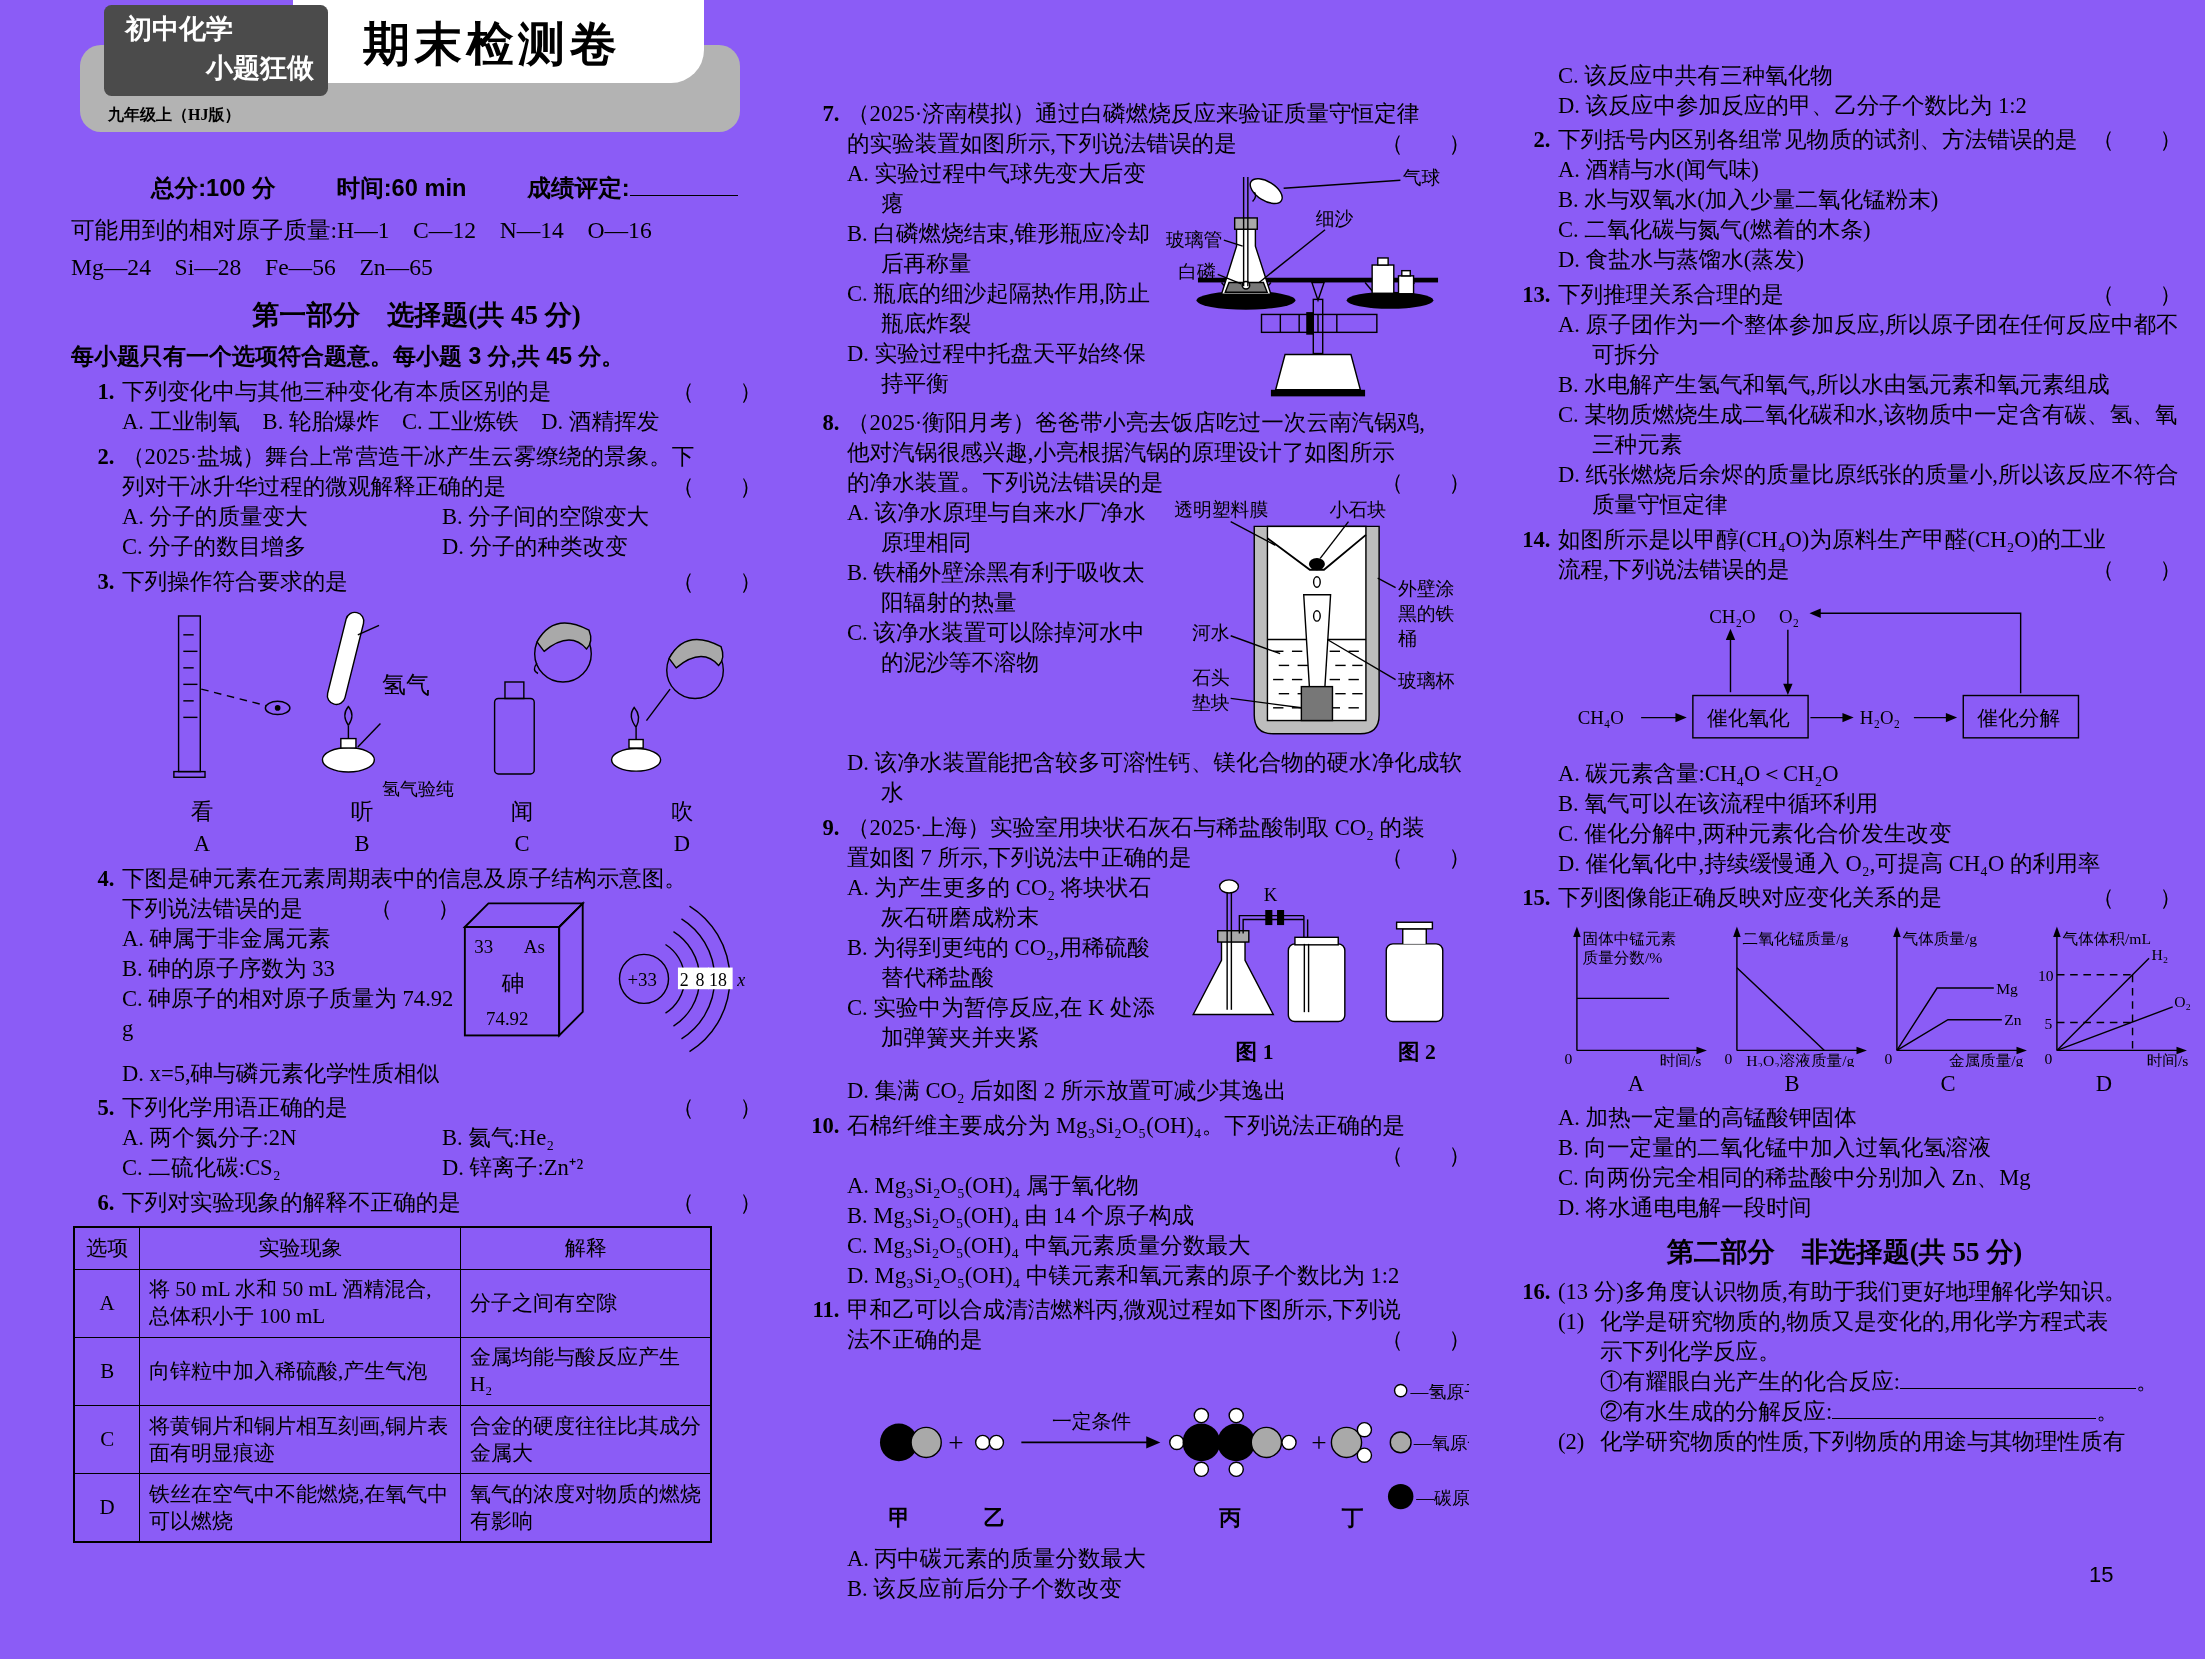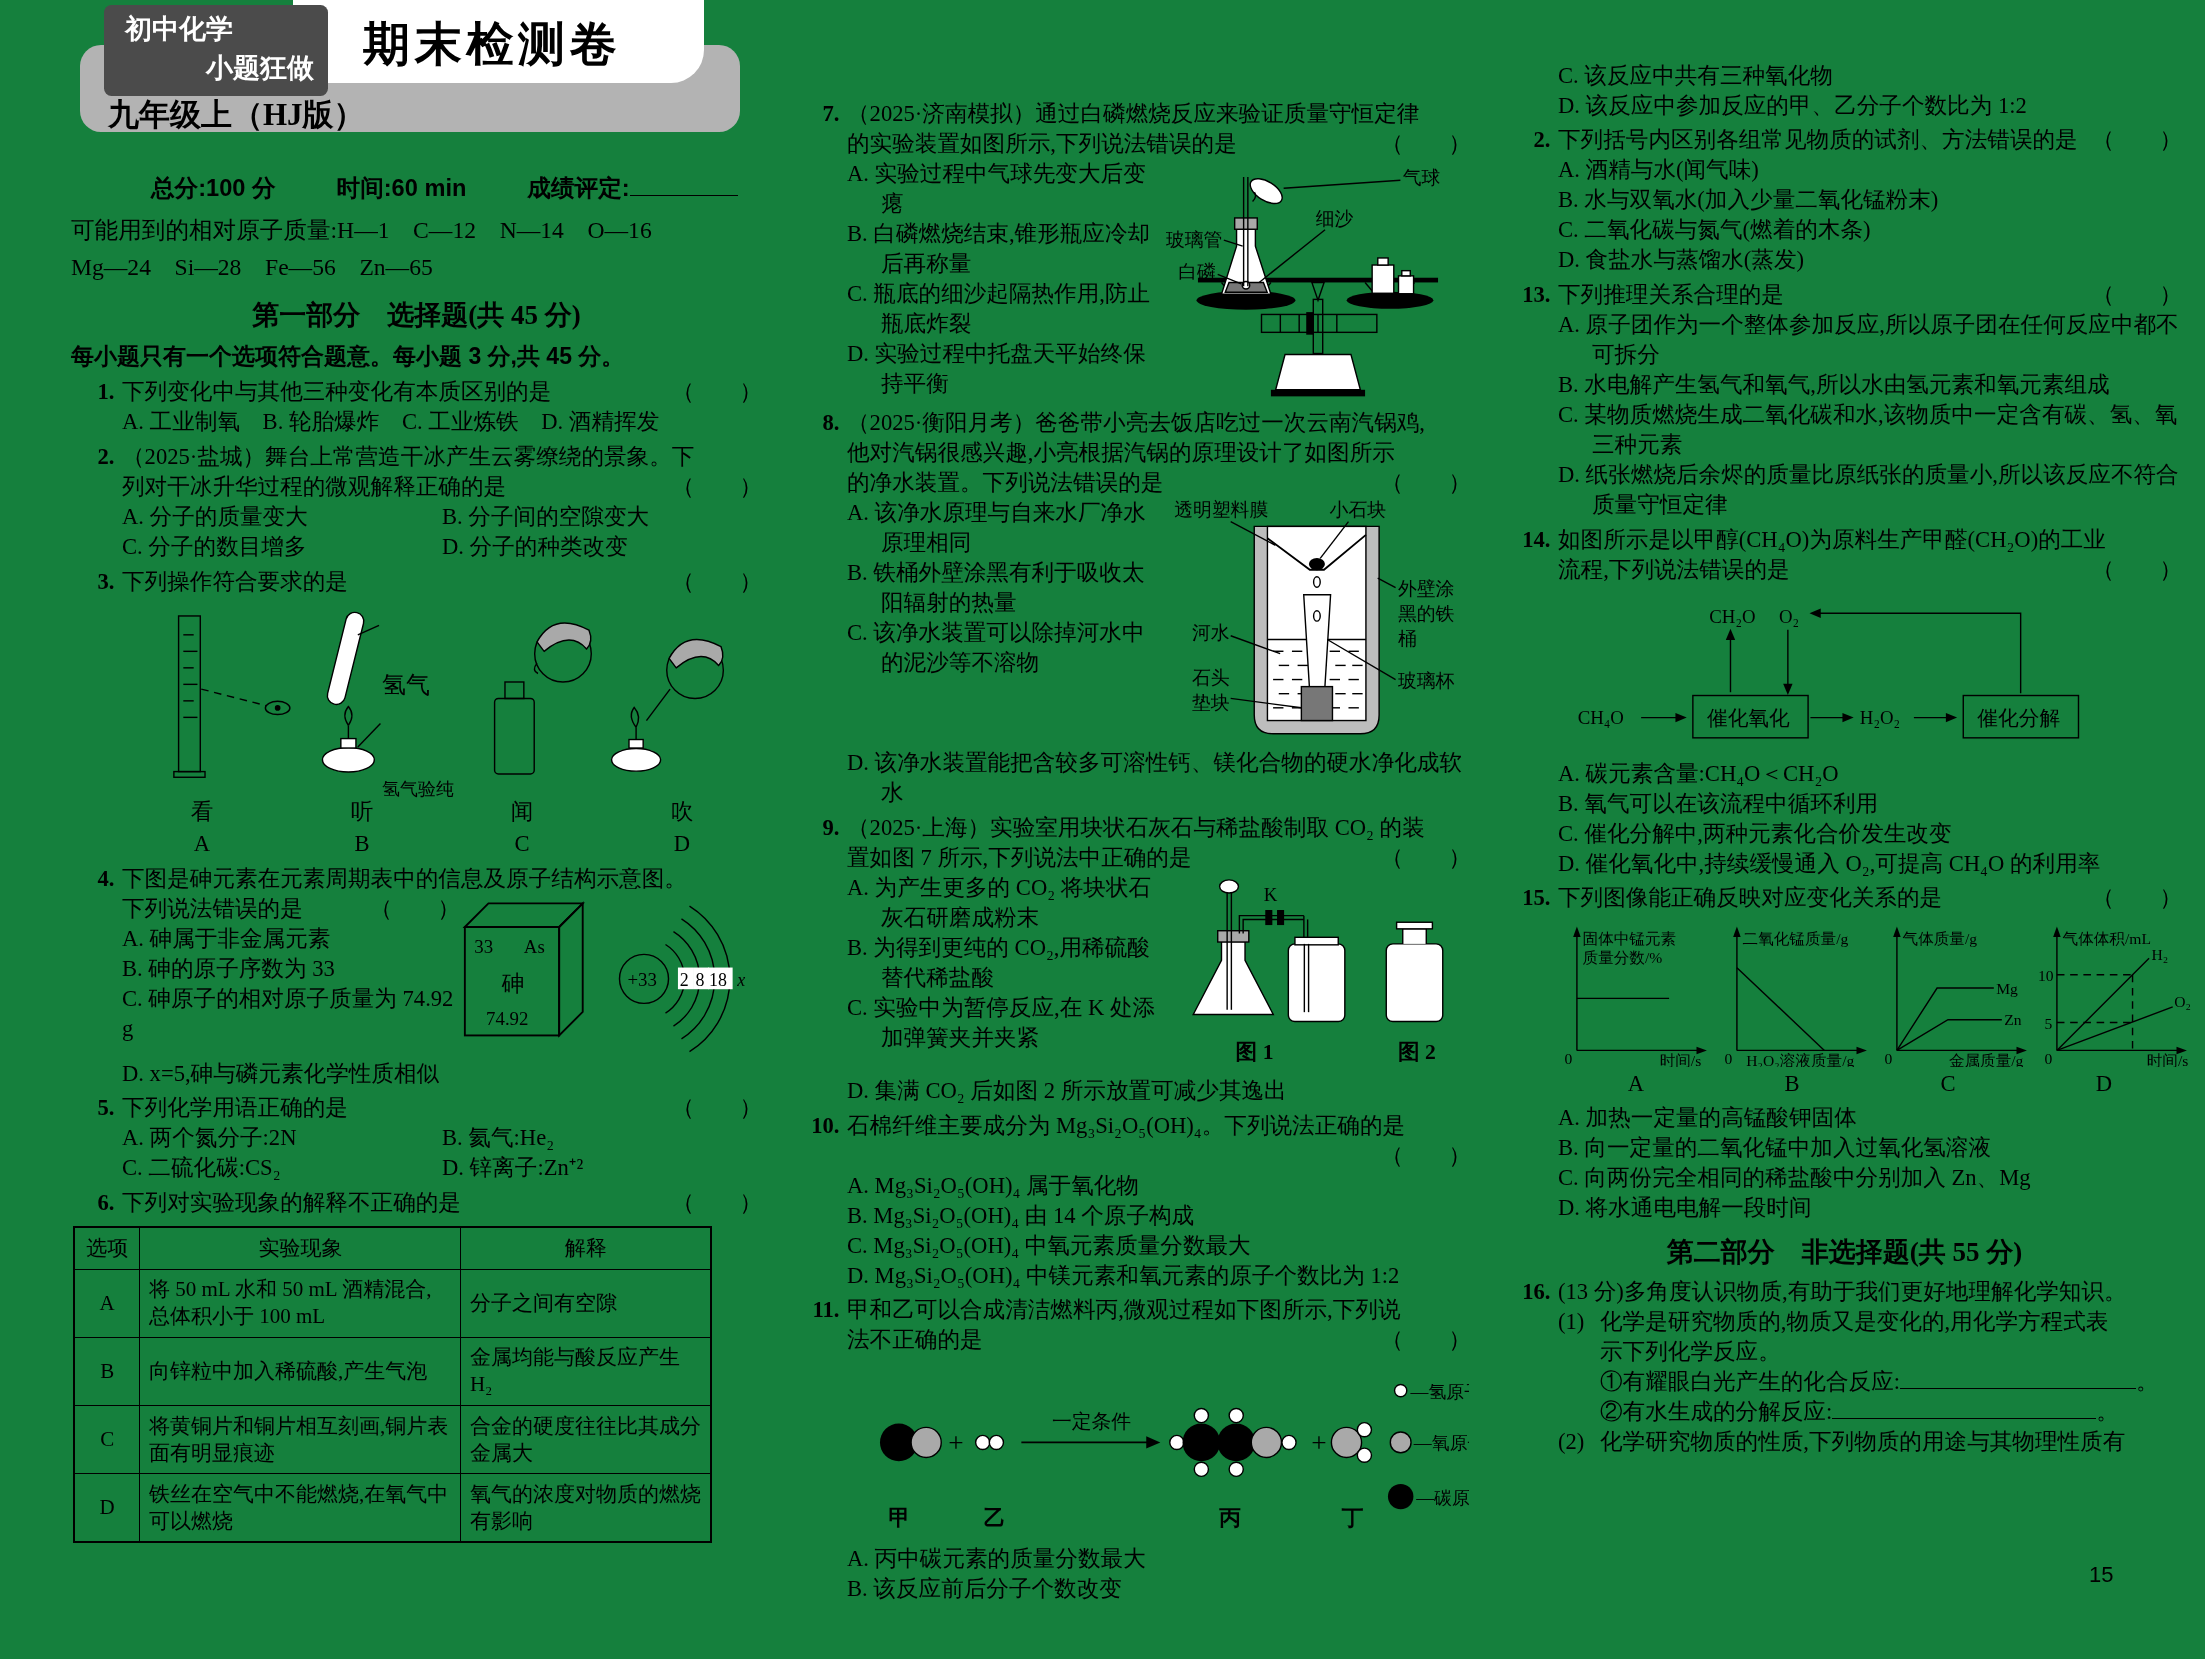--- a/index.html
+++ b/index.html
@@ -1,32 +1,32 @@
 <!DOCTYPE html>
 <html style="font-size:7.5px"><head>
 <meta charset="utf-8">
 <style>
   html,body{margin:0;padding:0;background:#fff;}
-  .page{position:relative;width:2205px;height:1659px;background:#15803d;overflow:hidden;
+  .page{position:relative;width:2205px;height:1659px;background:#8b5cf6;overflow:hidden;
         font-family:"Liberation Serif",serif;color:#000;font-size:22.6px;line-height:30px;}
   *{box-sizing:border-box;}
   .sans{font-family:"Liberation Sans",sans-serif;}
   .col{position:absolute;top:0;}
   .col1{left:71px;width:691px;}
   .col2{left:796px;width:675px;padding-top:94px;}
   .col3{left:1507px;width:675px;padding-top:56px;}
 
   
   .hd{position:relative;height:156px;}
   .banner{position:absolute;left:9.4px;top:45px;width:660px;height:87px;background:#b3b3b3;border-radius:21px;}
   .titlecard{position:absolute;left:222px;top:-2.4px;width:411px;height:85px;background:#fff;border-radius:0 0 33px 0;}
   .badge{position:absolute;left:33px;top:4.7px;width:224px;height:91px;background:#4b4b4b;border-radius:7.5px;
          color:#fff;font-weight:bold;font-size:27px;line-height:39px;padding:5.7px 14px 0 21px;}
   .badge div:last-child{text-align:right;}
-  .grade{position:absolute;left:37px;top:100px;font-size:31px;font-weight:bold;font-family:Liberation Serif, serif;}
+  .grade{position:absolute;left:37px;top:100px;font-size:16px;font-weight:bold;font-family:Liberation Serif, serif;}
   .bigtitle{position:absolute;left:292px;top:18px;font-size:47px;font-weight:bold;letter-spacing:4.7px;line-height:52px;}
 
   .meta{display:flex;gap:61px;margin:17px 0 2.8px 80px;font-size:23.6px;}
   .blank{display:inline-block;border-bottom:1.9px solid #000;height:4.7px;}
   .b230{width:108px;} .b500{width:236px;} .b560{width:264px;}
   .masses{margin-top:9.4px;font-size:23.6px;line-height:37px;}
 
   .sec{text-align:center;font-weight:bold;font-size:27px;margin:14px 0 10.4px 0;}
   .note{font-weight:bold;margin:2.8px 0 6.6px 0;font-size:23px;}
 

